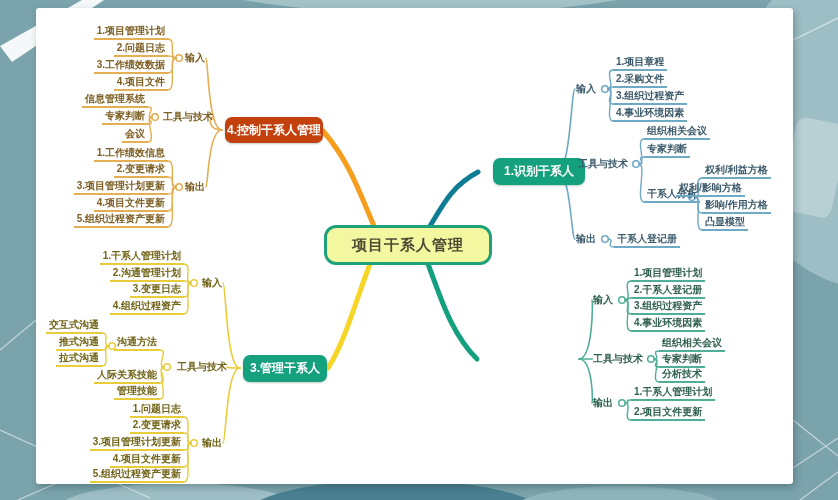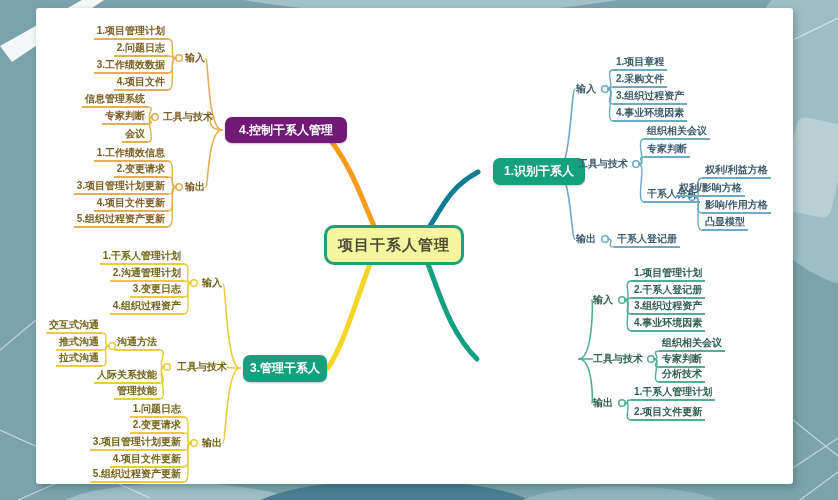--- a/index.html
+++ b/index.html
@@ -111,21 +111,21 @@
       <path d="M 222 130 C 208 130, 208 187, 206 187" stroke="#e4ae52" stroke-width="1.6" fill="none" stroke-linecap="round"></path>
       <circle cx="179" cy="187" r="3.3" fill="#fff" stroke="#e4ae52" stroke-width="1.5"></circle>
       <path d="M 176 187 C 168 187, 177 161, 168 161" stroke="#e4ae52" stroke-width="1.4" fill="none" stroke-linecap="round"></path>
       <path d="M 176 187 C 168 187, 177 177, 168 177" stroke="#e4ae52" stroke-width="1.4" fill="none" stroke-linecap="round"></path>
       <path d="M 176 187 C 168 187, 177 194, 168 194" stroke="#e4ae52" stroke-width="1.4" fill="none" stroke-linecap="round"></path>
       <path d="M 176 187 C 168 187, 177 211, 168 211" stroke="#e4ae52" stroke-width="1.4" fill="none" stroke-linecap="round"></path>
       <path d="M 176 187 C 168 187, 177 227, 168 227" stroke="#e4ae52" stroke-width="1.4" fill="none" stroke-linecap="round"></path>
     </svg>
 
   <div id="labels">
-      <div class="cnode" style="left: 324px; top: 225px; width: 140px; height: 40px; background: rgb(243, 247, 159); border-color: rgb(30, 161, 123); color: rgb(75, 74, 51);">项目干系人管理</div>
+      <div class="cnode" style="left: 324px; top: 225px; width: 168px; height: 40px; background: rgb(243, 247, 159); border-color: rgb(30, 161, 123); color: rgb(75, 74, 51); border-radius: 12px;">项目干系人管理</div>
       <div class="bnode" style="left: 493px; top: 158px; width: 92px; height: 27px; background: rgb(21, 160, 126); color: rgb(255, 255, 255);">1.识别干系人</div>
       <div class="sect" style="top: 81px; color: rgb(60, 90, 107); left: 576px;">输入</div>
       <div class="item" style="top: 54px; border-color: rgb(110, 169, 197); color: rgb(60, 90, 107); left: 613px;">1.项目章程</div>
       <div class="item" style="top: 71px; border-color: rgb(110, 169, 197); color: rgb(60, 90, 107); left: 613px;">2.采购文件</div>
       <div class="item" style="top: 88px; border-color: rgb(110, 169, 197); color: rgb(60, 90, 107); left: 613px;">3.组织过程资产</div>
       <div class="item" style="top: 105px; border-color: rgb(110, 169, 197); color: rgb(60, 90, 107); left: 613px;">4.事业环境因素</div>
       <div class="sect" style="top: 156px; color: rgb(60, 90, 107); left: 578px;">工具与技术</div>
       <div class="item" style="top: 123px; border-color: rgb(110, 169, 197); color: rgb(60, 90, 107); left: 644px;">组织相关会议</div>
       <div class="item" style="top: 141px; border-color: rgb(110, 169, 197); color: rgb(60, 90, 107); left: 644px;">专家判断</div>
       <div class="item" style="top: 186px; border-color: rgb(110, 169, 197); color: rgb(60, 90, 107); left: 644px;">干系人分析</div>
@@ -159,21 +159,21 @@
       <div class="item" style="top: 334px; border-color: rgb(232, 204, 58); color: rgb(113, 100, 23); right: 736px;">推式沟通</div>
       <div class="item" style="top: 350px; border-color: rgb(232, 204, 58); color: rgb(113, 100, 23); right: 736px;">拉式沟通</div>
       <div class="item" style="top: 367px; border-color: rgb(232, 204, 58); color: rgb(113, 100, 23); right: 678px;">人际关系技能</div>
       <div class="item" style="top: 383px; border-color: rgb(232, 204, 58); color: rgb(113, 100, 23); right: 678px;">管理技能</div>
       <div class="sect" style="top: 435px; color: rgb(113, 100, 23); right: 616px;">输出</div>
       <div class="item" style="top: 401px; border-color: rgb(232, 204, 58); color: rgb(113, 100, 23); right: 654px;">1.问题日志</div>
       <div class="item" style="top: 417px; border-color: rgb(232, 204, 58); color: rgb(113, 100, 23); right: 654px;">2.变更请求</div>
       <div class="item" style="top: 434px; border-color: rgb(232, 204, 58); color: rgb(113, 100, 23); right: 654px;">3.项目管理计划更新</div>
       <div class="item" style="top: 451px; border-color: rgb(232, 204, 58); color: rgb(113, 100, 23); right: 654px;">4.项目文件更新</div>
       <div class="item" style="top: 466px; border-color: rgb(232, 204, 58); color: rgb(113, 100, 23); right: 654px;">5.组织过程资产更新</div>
-      <div class="bnode" style="left: 225px; top: 117px; width: 122px; height: 26px; background: #701a75; color: rgb(255, 255, 255);">4.控制干系人管理</div>
+      <div class="bnode" style="left: 225px; top: 117px; width: 98px; height: 26px; background: #c2410c; color: rgb(255, 255, 255);">4.控制干系人管理</div>
       <div class="sect" style="top: 50px; color: rgb(124, 94, 34); right: 633px;">输入</div>
       <div class="item" style="top: 23px; border-color: rgb(228, 174, 82); color: rgb(124, 94, 34); right: 670px;">1.项目管理计划</div>
       <div class="item" style="top: 40px; border-color: rgb(228, 174, 82); color: rgb(124, 94, 34); right: 670px;">2.问题日志</div>
       <div class="item" style="top: 57px; border-color: rgb(228, 174, 82); color: rgb(124, 94, 34); right: 670px;">3.工作绩效数据</div>
       <div class="item" style="top: 74px; border-color: rgb(228, 174, 82); color: rgb(124, 94, 34); right: 670px;">4.项目文件</div>
       <div class="sect" style="top: 109px; color: rgb(124, 94, 34); right: 625px;">工具与技术</div>
       <div class="item" style="top: 91px; border-color: rgb(228, 174, 82); color: rgb(124, 94, 34); right: 690px;">信息管理系统</div>
       <div class="item" style="top: 108px; border-color: rgb(228, 174, 82); color: rgb(124, 94, 34); right: 690px;">专家判断</div>
       <div class="item" style="top: 126px; border-color: rgb(228, 174, 82); color: rgb(124, 94, 34); right: 690px; margin-left: 48px;">会议</div>
       <div class="sect" style="top: 179px; color: rgb(124, 94, 34); right: 633px;">输出</div>

